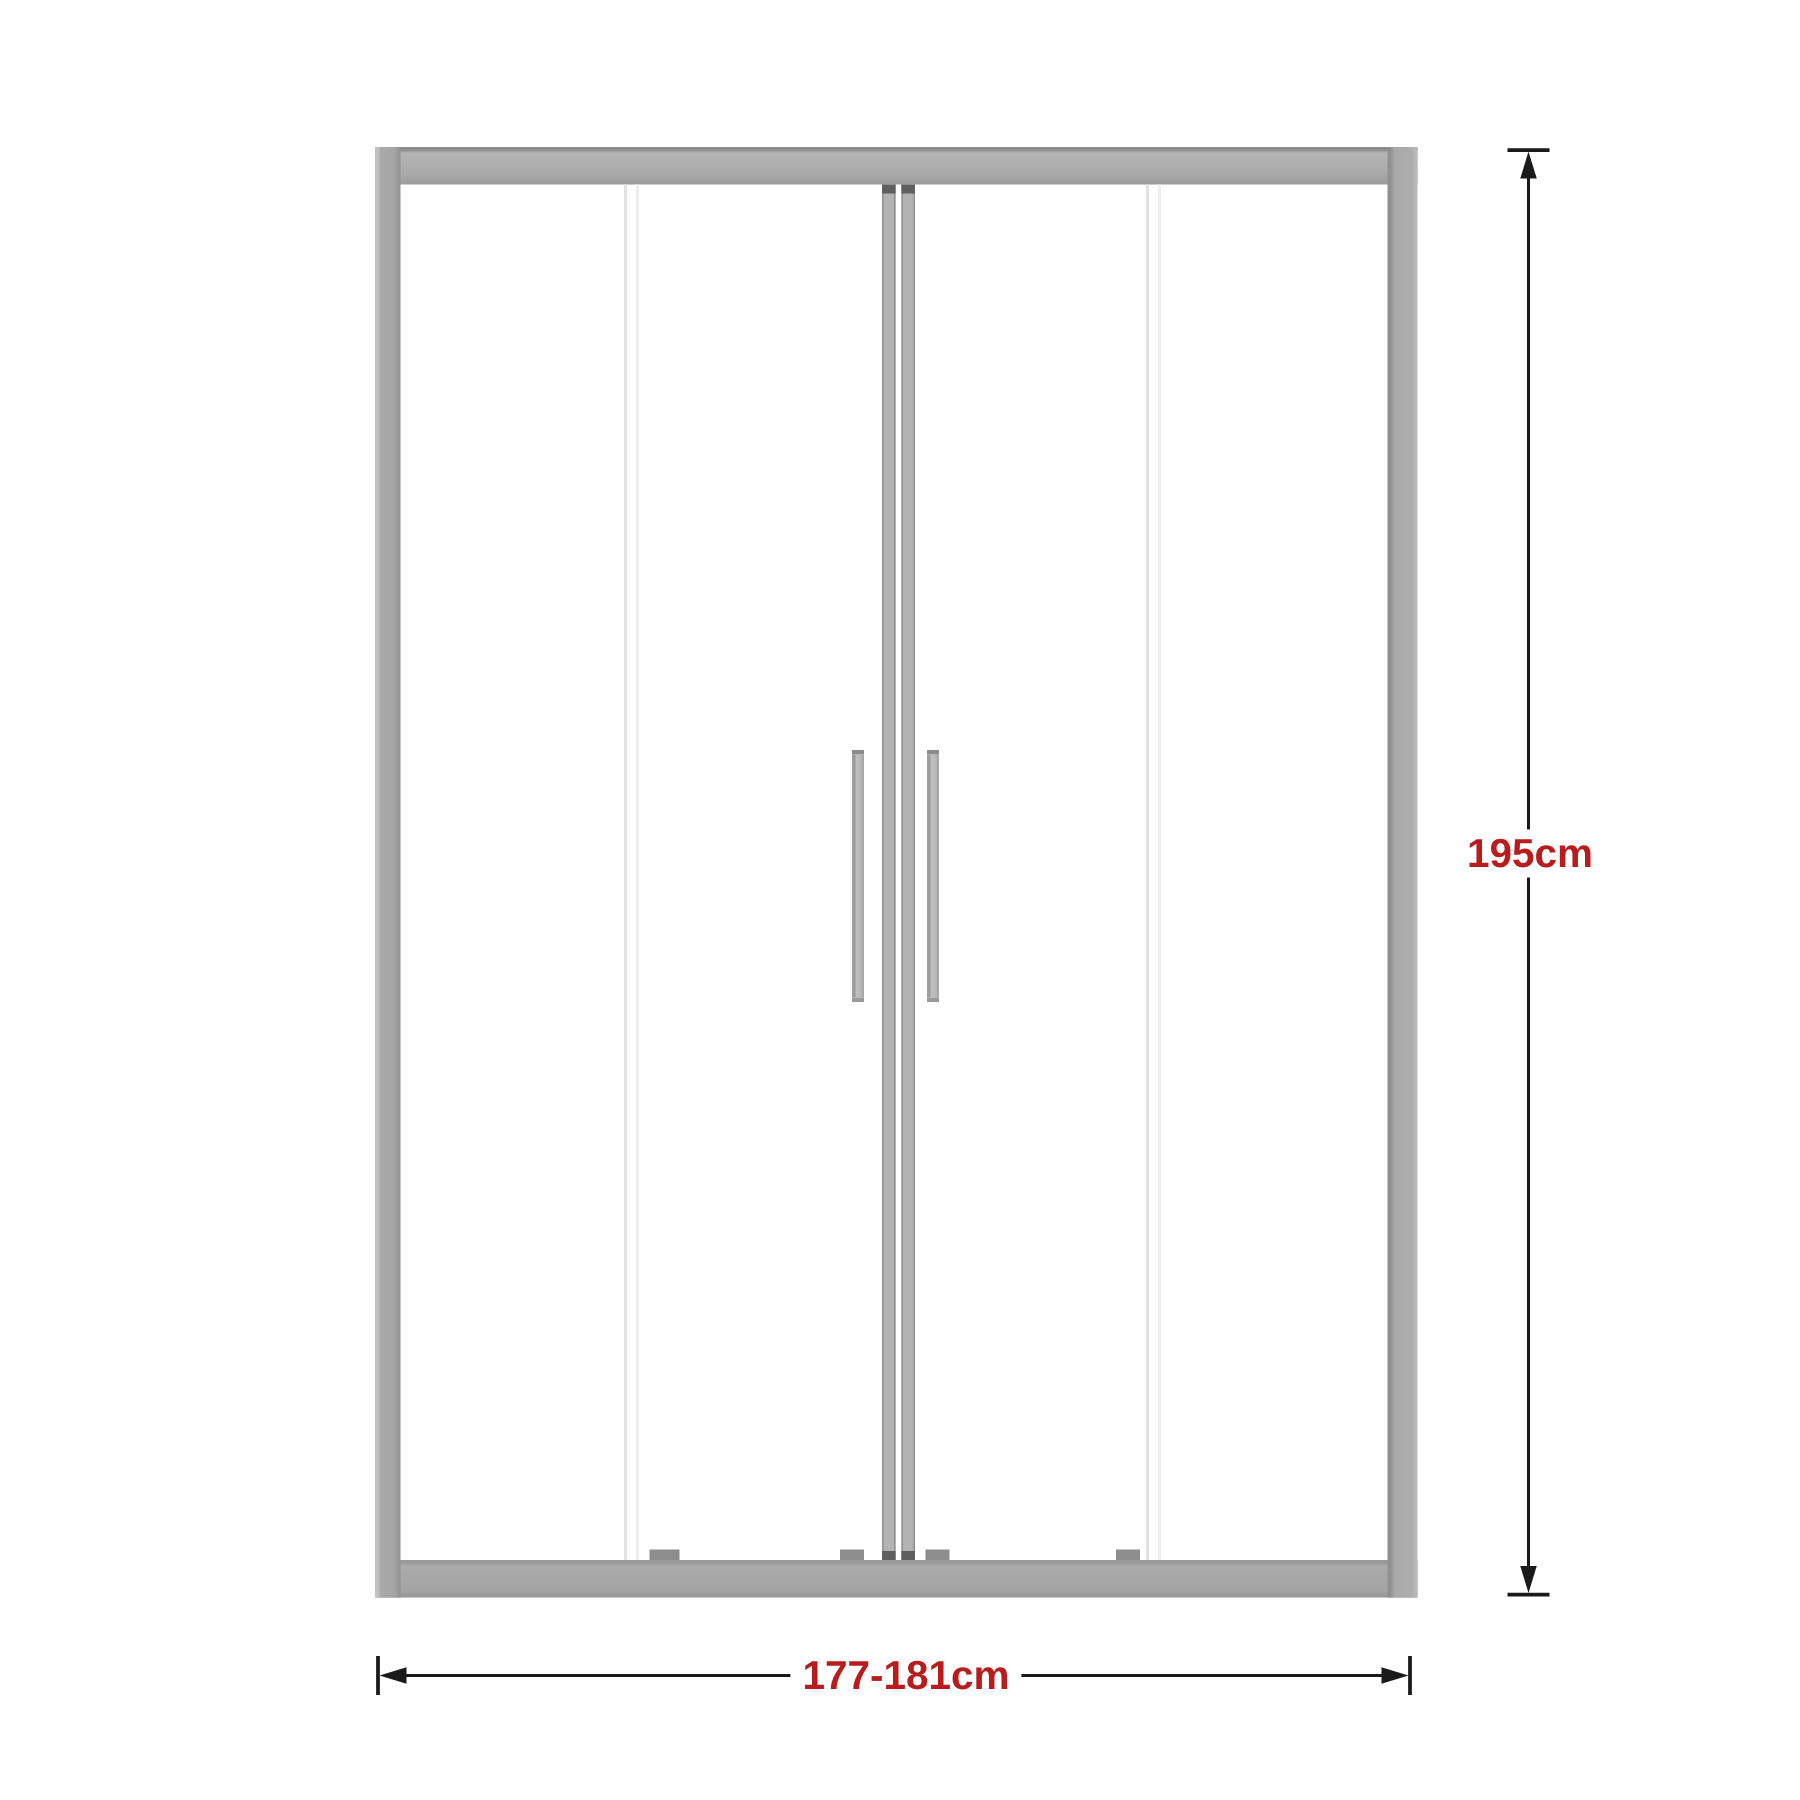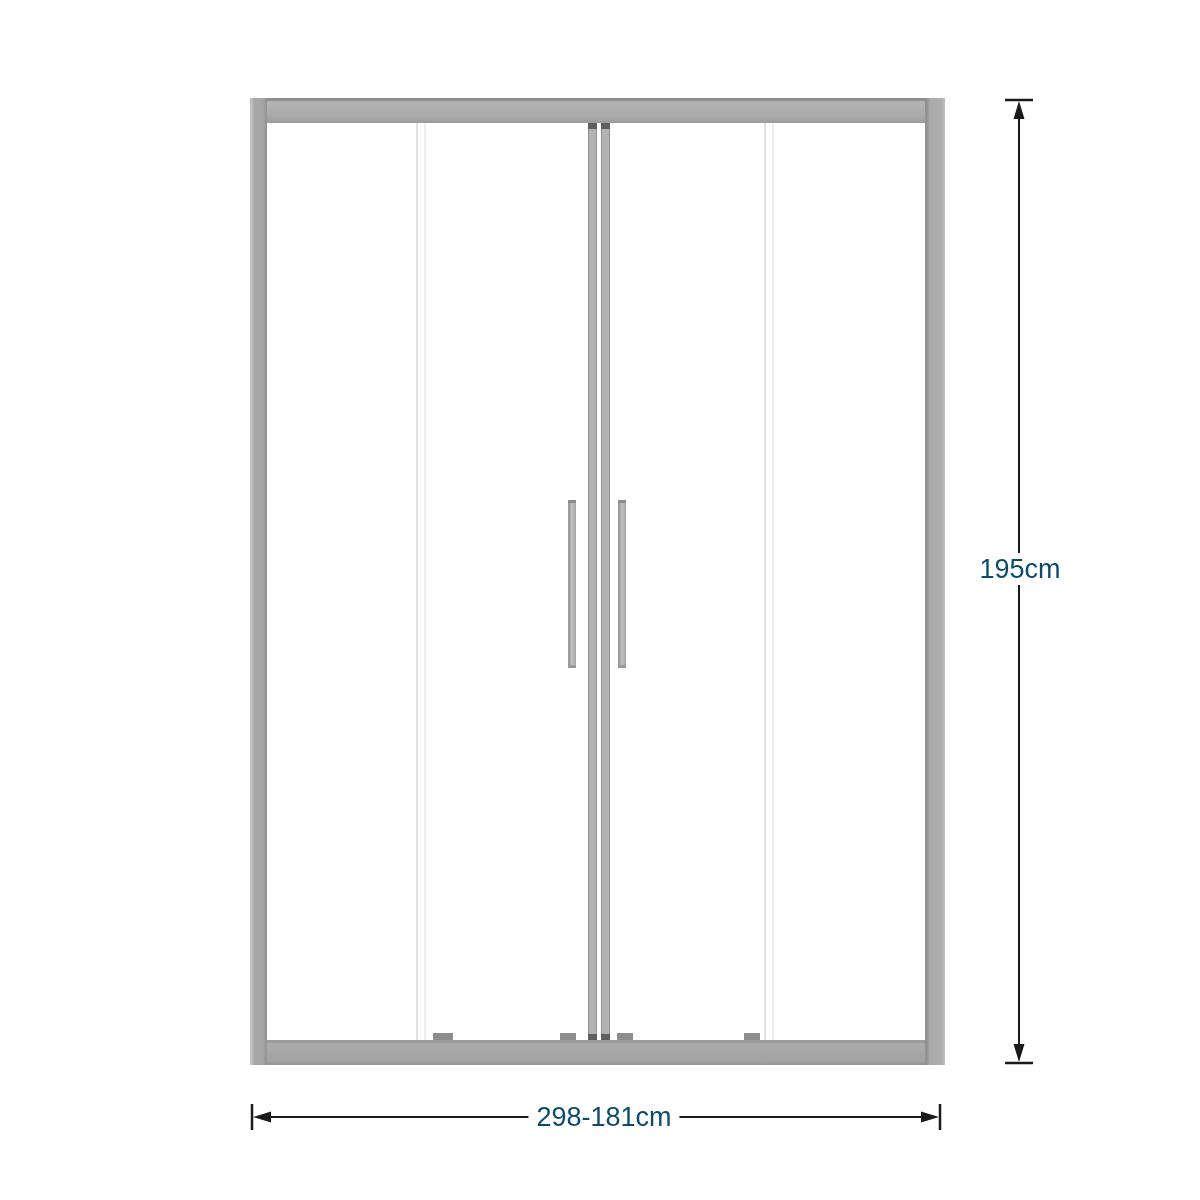--- a/index.html
+++ b/index.html
@@ -37,21 +37,21 @@
   .handle-l{left:568px;} .handle-r{left:618px;}
 
   
   .guide{top:1033px;height:7px;background:#8d8d8d;}
   .g1{left:433px;width:20px;} .g2{left:560px;width:16px;}
   .g3{left:617px;width:16px;} .g4{left:744px;width:16px;}
 
   
   .dim-svg{left:0;top:0;width:1200px;height:1200px;pointer-events:none;}
   .dim-label{position:absolute;transform:translateX(-50%);white-space:nowrap;
-    font-weight:400;font-size:27px;color:#0c4a6e;background:#ffffff;padding:0 8px;line-height:1.2;}
+    font-weight:700;font-size:27px;color:#b91c1c;background:#ffffff;padding:0 8px;line-height:1.2;}
   .label-height{left:1020px;top:553px;}
   .label-width{left:604px;top:1101px;}
 </style>
 </head>
 <body>
 
 <div class="canvas">
 
   <div class="abs frame-top"></div>
   <div class="abs frame-bottom"></div>
@@ -87,15 +87,15 @@
     <line x1="1005" y1="1063" x2="1033" y2="1063" stroke="#1a1a1a" stroke-width="2.5"></line>
 
     <line x1="252" y1="1104" x2="252" y2="1130" stroke="#1a1a1a" stroke-width="2.5"></line>
     <line x1="264" y1="1117" x2="928" y2="1117" stroke="#1a1a1a" stroke-width="2"></line>
     <polygon points="253,1117 271,1111.5 271,1122.5" fill="#1a1a1a"></polygon>
     <polygon points="939,1117 921,1111.5 921,1122.5" fill="#1a1a1a"></polygon>
     <line x1="940" y1="1104" x2="940" y2="1130" stroke="#1a1a1a" stroke-width="2.5"></line>
   </svg>
 
   <div class="dim-label label-height">195cm</div>
-  <div class="dim-label label-width">298-181cm</div>
+  <div class="dim-label label-width">177-181cm</div>
 
 </div>
 
 </body></html>

